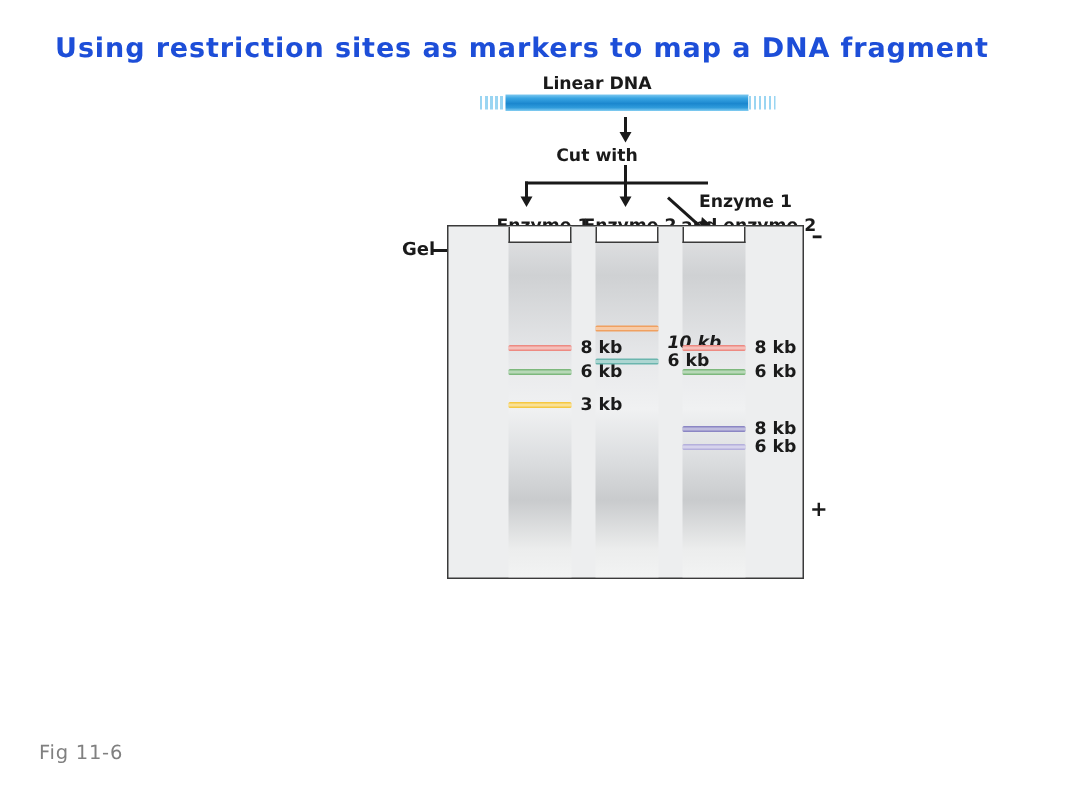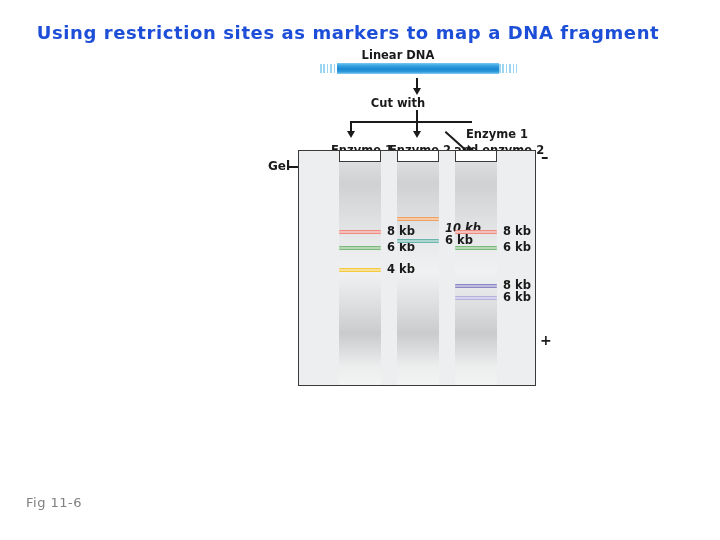--- a/index.html
+++ b/index.html
@@ -276,21 +276,21 @@
 
     <div class="lane" style="left:156px;"></div>
     <div class="well" style="left:156px;"></div>
 
     <div class="band" style="left:40px; top:79px;  background:#ed8a82;"></div>
     <div class="band" style="left:40px; top:95px;  background:#7db87d;"></div>
     <div class="band" style="left:40px; top:117px; background:#f5c842;"></div>
 
     <div class="band-label" style="left:88px; top:73px;">8 kb</div>
     <div class="band-label" style="left:88px; top:89px;">6 kb</div>
-    <div class="band-label" style="left:88px; top:111px;">4 kb</div>
+    <div class="band-label" style="left:88px; top:111px;">3 kb</div>
 
     <div class="band" style="left:98px; top:66px; background:#f0a060;"></div>
     <div class="band" style="left:98px; top:88px; background:#6bb5ae;"></div>
 
     <div class="band-label" style="left:146px; top:70px;font-style:italic;">10 kb</div>
     <div class="band-label" style="left:146px; top:82px;">6 kb</div>
 
     <div class="band" style="left:156px; top:79px;  background:#ed8a82;"></div>
     <div class="band" style="left:156px; top:95px;  background:#7db87d;"></div>
     <div class="band" style="left:156px; top:133px; background:#8b86c4;"></div>

